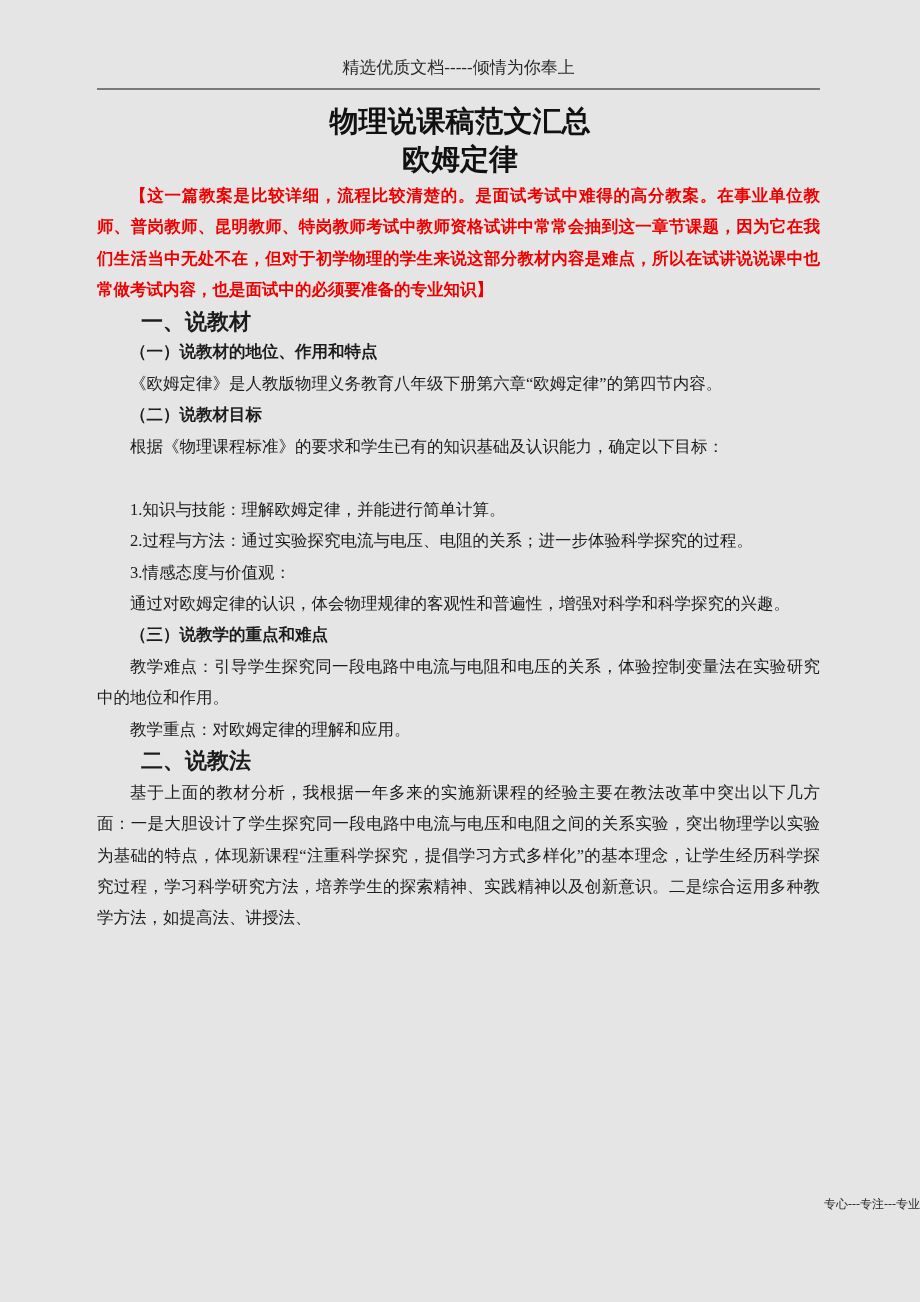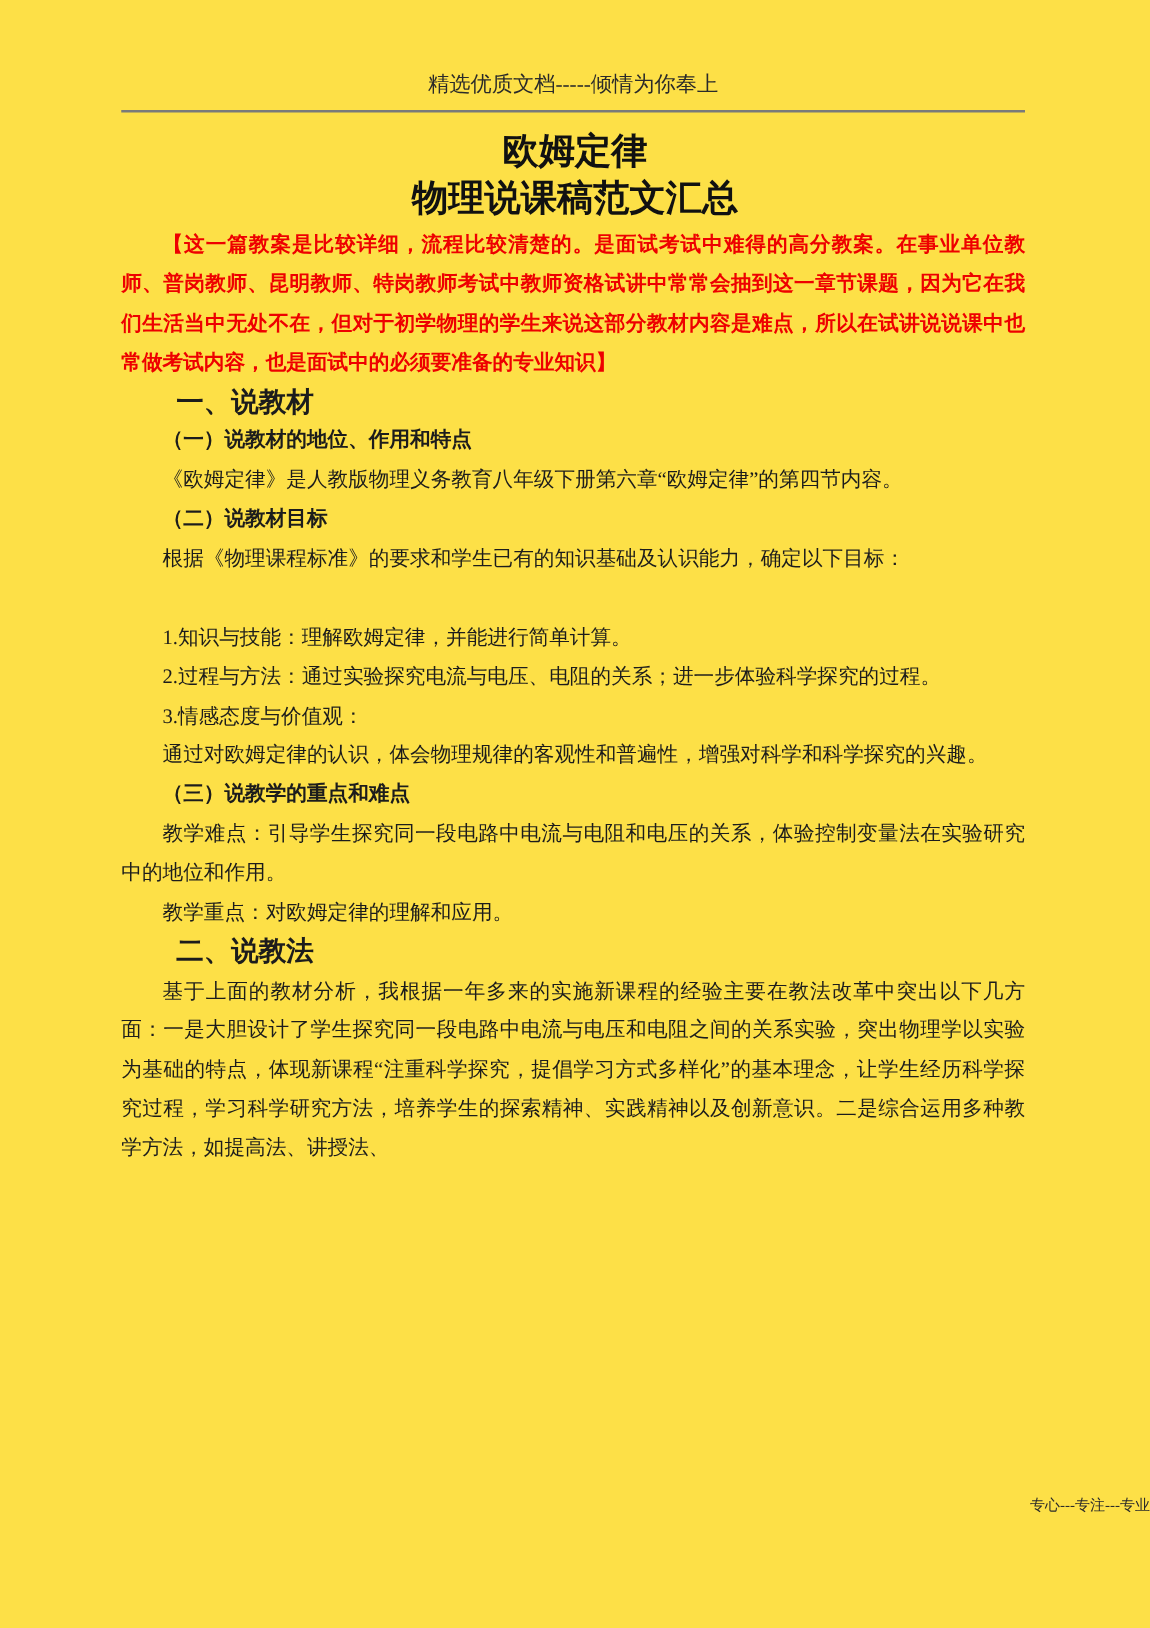--- a/index.html
+++ b/index.html
@@ -1,20 +1,20 @@
 <!DOCTYPE html>
 <html lang="zh"><head>
 <meta charset="utf-8">
 <style>
   html, body { margin: 0; padding: 0; background: #ffffff; }
   .page {
     position: relative;
     width: 920px;
     height: 1302px;
-    background: #fde047;
+    background: #e5e5e5;
     overflow: hidden;
     font-family: "Liberation Serif", "DejaVu Serif", serif;
     color: #1c1c1c;
   }
   .doc-header {
     margin: 0 100px 0 97px;
     padding-top: 57px;
     padding-bottom: 9px;
     text-align: center;
     font-size: 17px;
@@ -53,22 +53,22 @@
     color: #2a2a2a;
   }
 </style>
 </head>
 <body>
 
 <div class="page">
   <div class="doc-header">精选优质文档-----倾情为你奉上</div>
 
   <div class="doc-title">
+    <div>物理说课稿范文汇总</div>
     <div>欧姆定律</div>
-    <div>物理说课稿范文汇总</div>
   </div>
 
   <div class="content" id="content">
       <div class="red">【这一篇教案是比较详细，流程比较清楚的。是面试考试中难得的高分教案。在事业单位教师、普岗教师、昆明教师、特岗教师考试中教师资格试讲中常常会抽到这一章节课题，因为它在我们生活当中无处不在，但对于初学物理的学生来说这部分教材内容是难点，所以在试讲说说课中也常做考试内容，也是面试中的必须要准备的专业知识】</div>
       <div class="h1">一、说教材</div>
       <div class="h2">（一）说教材的地位、作用和特点</div>
       <div class="p">《欧姆定律》是人教版物理义务教育八年级下册第六章“欧姆定律”的第四节内容。</div>
       <div class="h2">（二）说教材目标</div>
       <div class="p">根据《物理课程标准》的要求和学生已有的知识基础及认识能力，确定以下目标：</div>
       <div class="spacer"></div>

